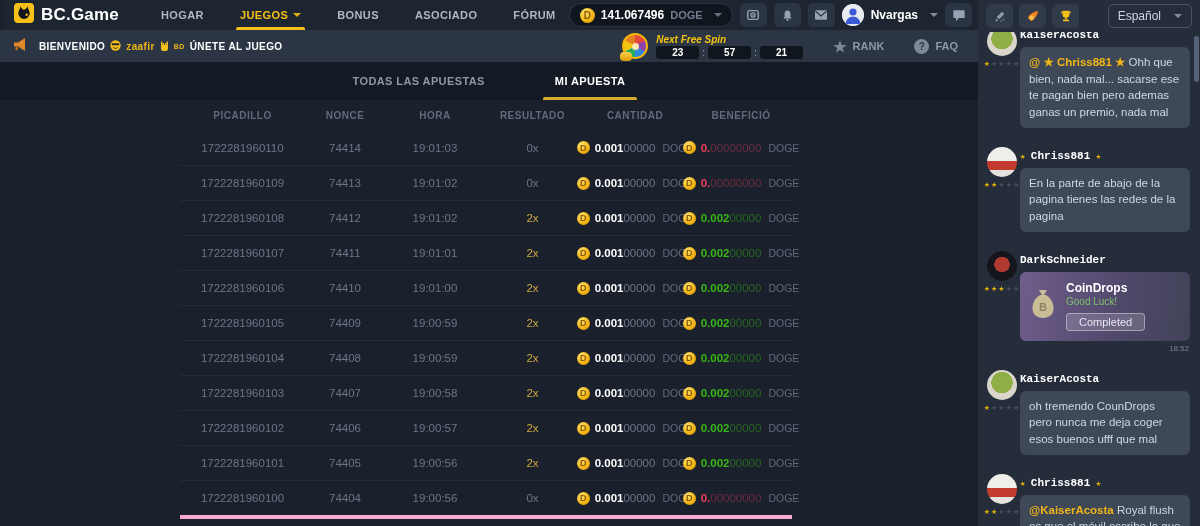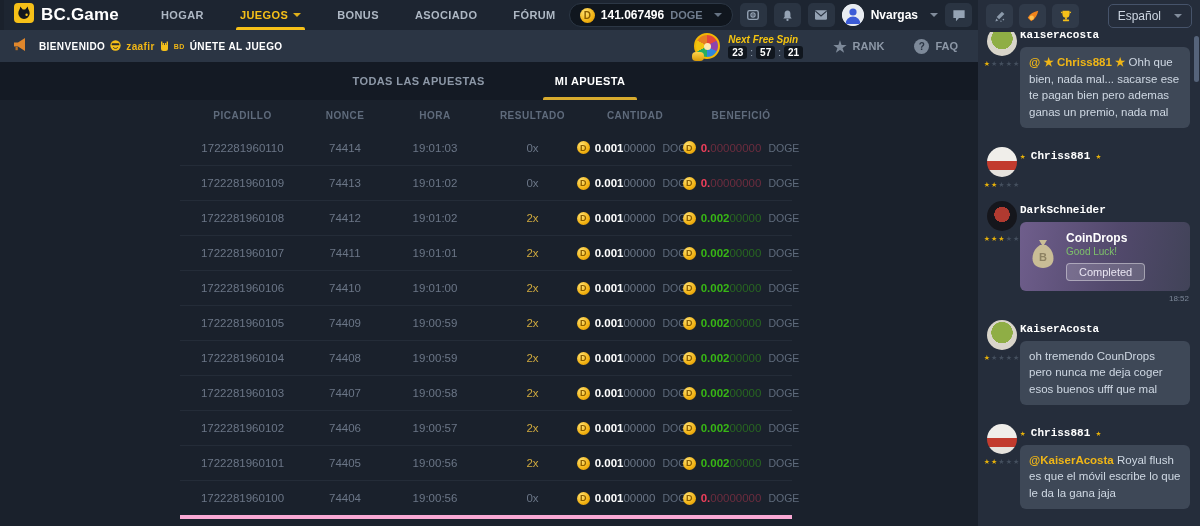--- a/index.html
+++ b/index.html
@@ -46,21 +46,21 @@
   .wheel { width:26px; height:26px; border-radius:50%; border:2px solid #f2b705; position:relative;
     background:conic-gradient(#e5473b 0 60deg,#8e44ad 60deg 120deg,#2e86de 120deg 180deg,
       #27ae60 180deg 240deg,#f1c40f 240deg 300deg,#e67e22 300deg 360deg); }
   .wheel::after { content:""; position:absolute; left:50%; top:50%; width:7px; height:7px;
     margin:-3.5px 0 0 -3.5px; border-radius:50%; background:#ffe9b0; }
   .wheel::before { content:""; position:absolute; left:-4px; bottom:-4px; width:12px; height:9px;
     border-radius:4px; background:linear-gradient(#ffd44d,#d99a06); }
   .spin-col { display:flex; flex-direction:column; gap:1px; }
   .spin-label { color:#f5c40f; font-size:10px; font-weight:bold; font-style:italic; }
   .timer { display:flex; align-items:center; gap:3px; font-size:10px; color:#9aa6b5; }
-  .timer .digit { background:#10161e; color:#fff; font-weight:bold; border-radius:3px; padding:1px 4px; }
+  .timer .digit { background:#10161e; color:#fff; font-weight:bold; border-radius:3px; padding:1px 16px; }
   .mini-group { display:flex; align-items:center; gap:6px; color:#8d98a7;
     font-size:11px; font-weight:bold; cursor:pointer; }
   .rank-star { color:#7d8999; font-size:15px; line-height:1; }
   .q-circle { width:15px; height:15px; border-radius:50%; background:#7d8999; color:#2b3544;
     font-size:10px; font-weight:bold; display:flex; align-items:center; justify-content:center; }
 
   
   .main { position:absolute; left:0; top:62px; width:978px; height:464px; background:#1a212c; }
   .tab-strip { height:38px; background:#141a24; display:flex; justify-content:center; gap:46px; }
   .tab { display:flex; align-items:center; font-size:11px; font-weight:bold; color:#8d98a7;
@@ -485,20 +485,21 @@
             <div class="bubble"><span class="mention">@ ★ Chriss881 ★</span> Ohh que bien, nada mal... sacarse ese te pagan bien pero ademas ganas un premio, nada mal</div>
           </div>
         </div>
         <div class="msg">
           <div class="msg-av-col">
             <div class="c-avatar av-chriss"></div>
             <div class="stars"><span class="on">★</span><span class="on">★</span><span class="off">★</span><span class="off">★</span><span class="off">★</span></div>
           </div>
           <div class="msg-body">
             <div class="msg-name"><span class="nstar">★ </span><span>Chriss881</span><span class="nstar"> ★</span></div>
+            <div class="bubble">En la parte de abajo de la pagina tienes las redes de la pagina</div>
           </div>
         </div>
         <div class="msg">
           <div class="msg-av-col">
             <div class="c-avatar av-dark"></div>
             <div class="stars"><span class="on">★</span><span class="on">★</span><span class="on">★</span><span class="off">★</span><span class="off">★</span></div>
           </div>
           <div class="msg-body">
             <div class="msg-name">DarkSchneider</div>
             <div class="coindrops"><span class="cd-bag"><svg width="30" height="32" viewBox="0 0 30 32">

